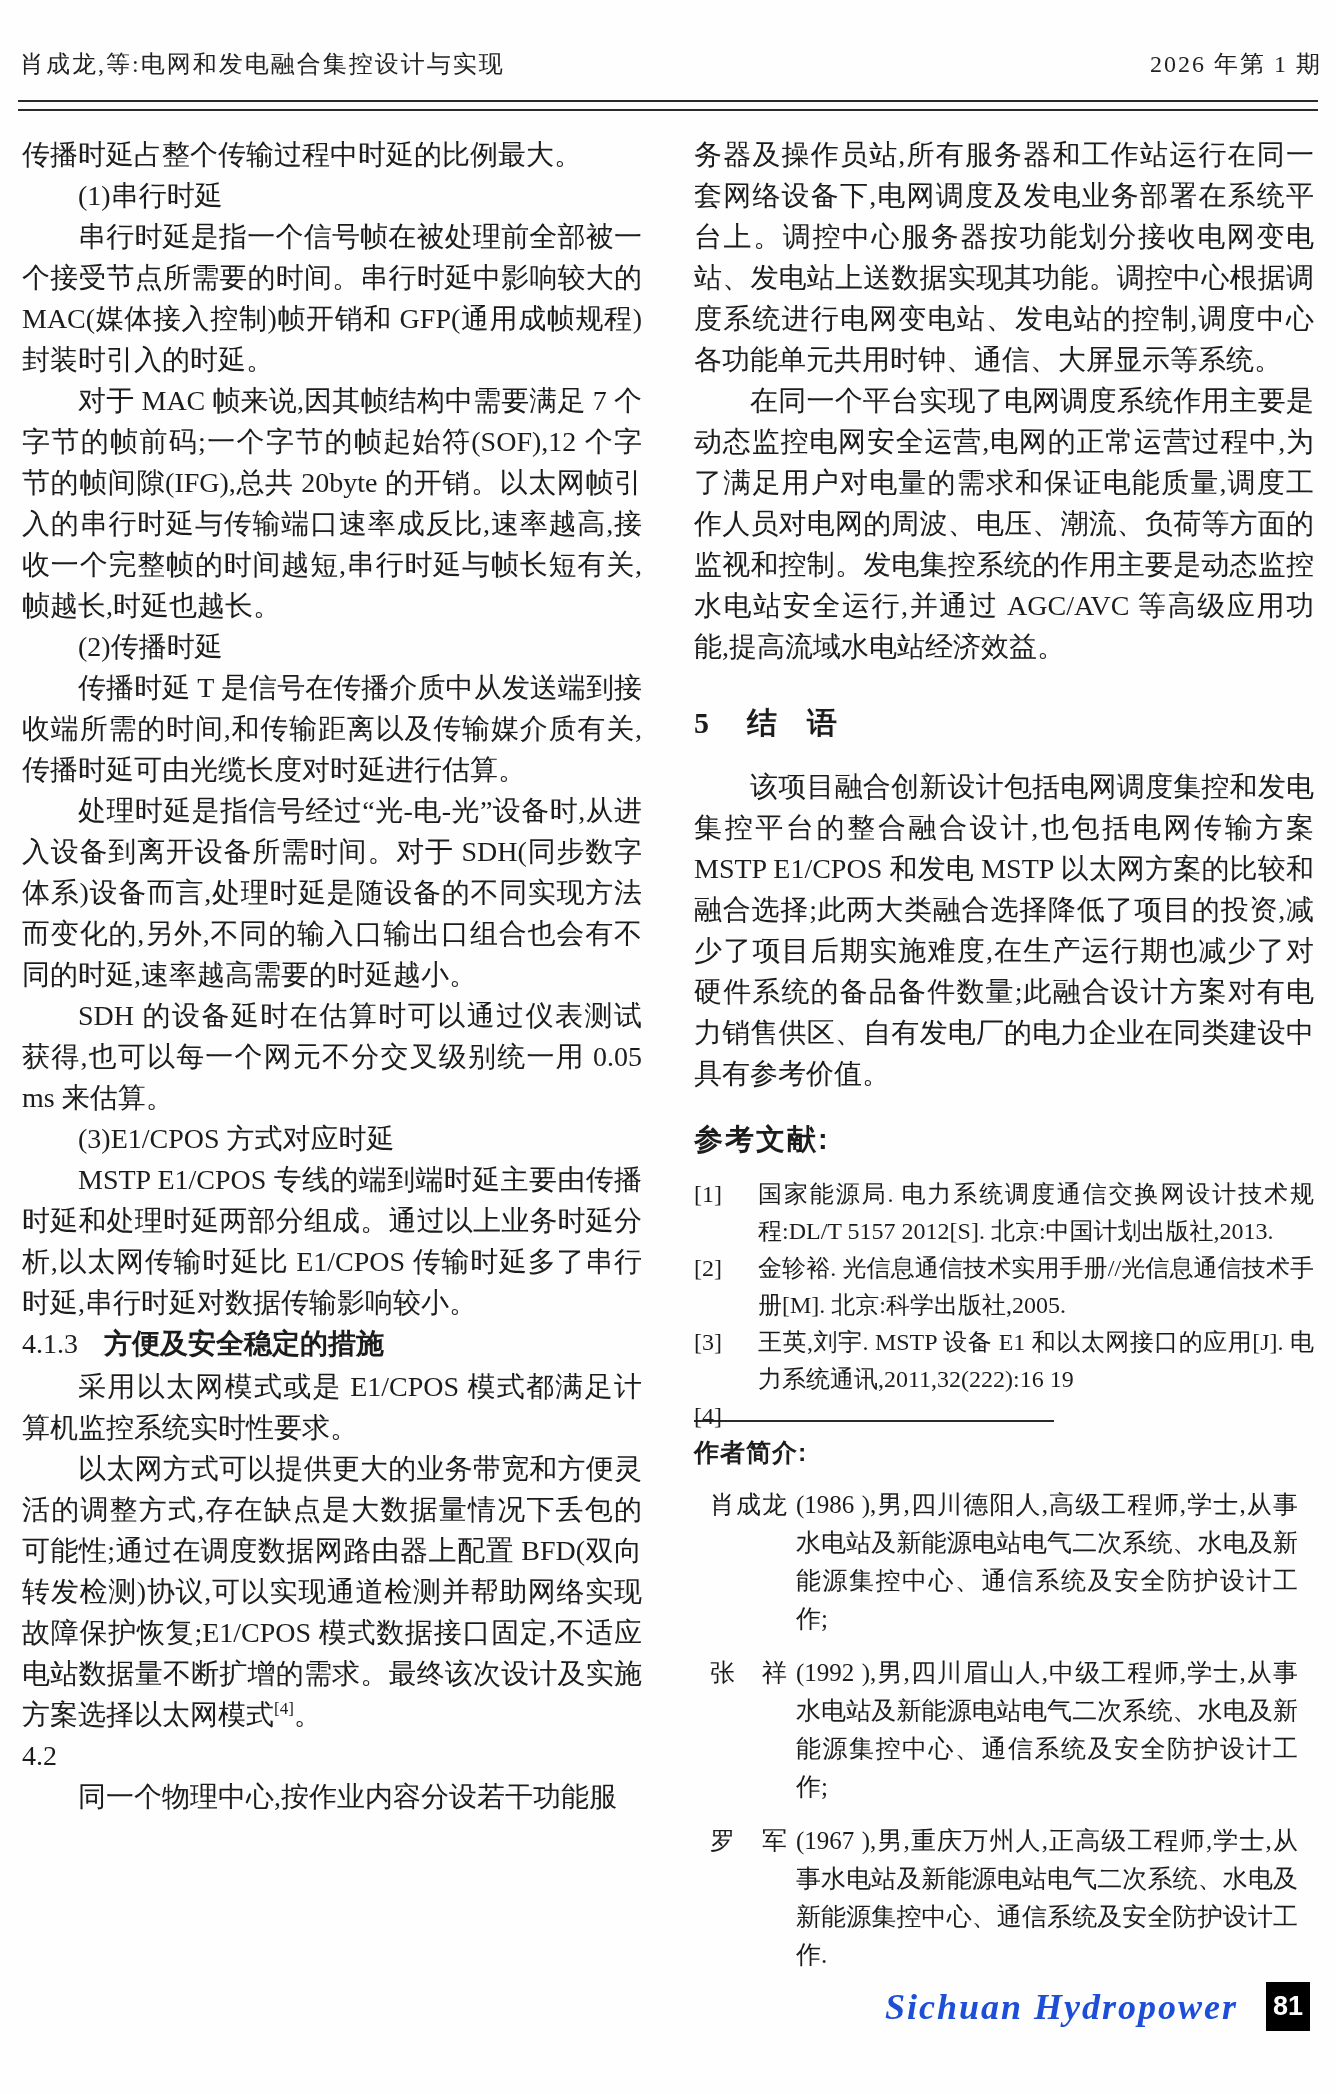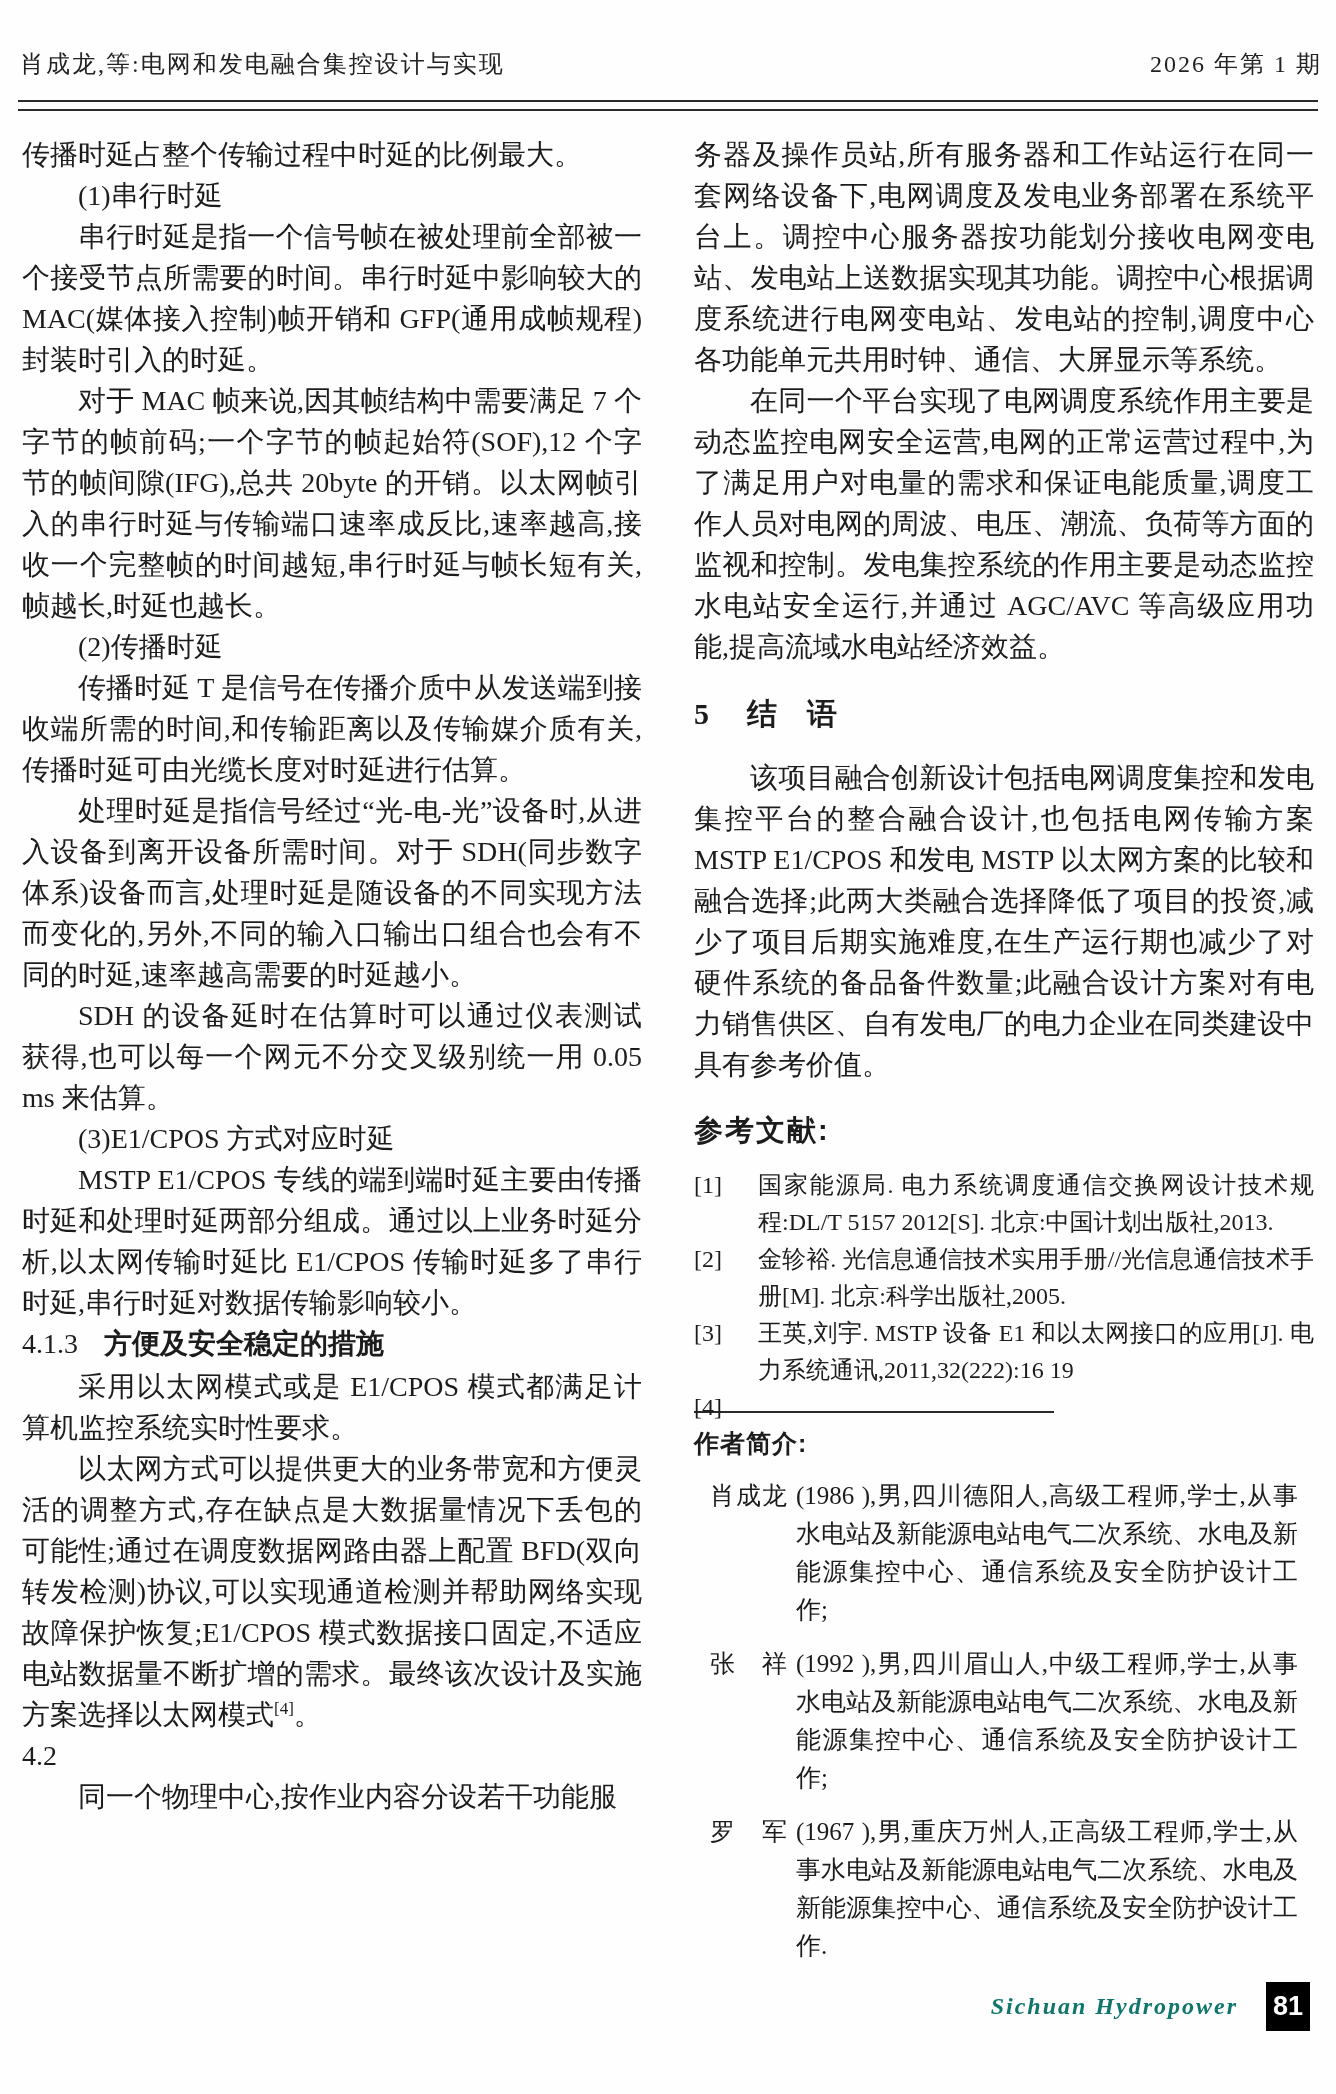--- a/index.html
+++ b/index.html
@@ -35,21 +35,21 @@
   
   .h3{margin:0;font-size:28px;line-height:41px;}
   .h3 .h-num{font-family:"Liberation Serif","DejaVu Serif",serif;margin-right:26px;}
   .h3 .h-title{font-family:Liberation Mono, monospace;font-weight:700;}
   .h2{margin:0;display:flex;font-size:28px;line-height:41px;}
   .h2 .h-num{flex:none;width:76px;font-family:"Liberation Serif","DejaVu Serif",serif;}
   .h2 .h-title{flex:1;font-family:"Liberation Sans","DejaVu Sans",sans-serif;font-weight:700;text-align:justify;}
   sup.cite{font-size:17px;line-height:0;vertical-align:super;letter-spacing:0;}
   
   .sec-h{
-    margin:27px 0 23px 0;
+    margin:36px 0 23px 0;
     font-family:"Liberation Sans","DejaVu Sans",sans-serif;
     font-weight:700;font-size:30px;line-height:40px;
   }
   .sec-h .h-num{margin-right:38px;font-family:"Liberation Serif","DejaVu Serif",serif;font-weight:700;}
   
   .refs-h{
     margin:26px 0 18px 0;
     font-family:"Liberation Sans","DejaVu Sans",sans-serif;
     font-weight:700;font-size:29px;line-height:38px;letter-spacing:2px;
   }
@@ -75,21 +75,21 @@
     font-family:"Liberation Sans","DejaVu Sans",sans-serif;
     font-weight:700;font-size:25px;line-height:36px;
   }
   
   .page-footer{
     position:absolute;top:1982px;right:26px;
     display:flex;align-items:center;gap:28px;
   }
   .journal-name{
     font-family:"Liberation Serif","DejaVu Serif",serif;
-    font-style:italic;font-weight:700;font-size:24px;letter-spacing:2px;color:#0f766e;
+    font-style:italic;font-weight:700;font-size:36px;letter-spacing:2px;color:#1d4ed8;
   }
   .page-number{
     background:#000;color:#fff;
     min-width:44px;height:49px;
     display:flex;align-items:center;justify-content:center;
     font-weight:700;font-size:27px;
     font-family:Liberation Sans, sans-serif;
   }
 </style>
 </head>

